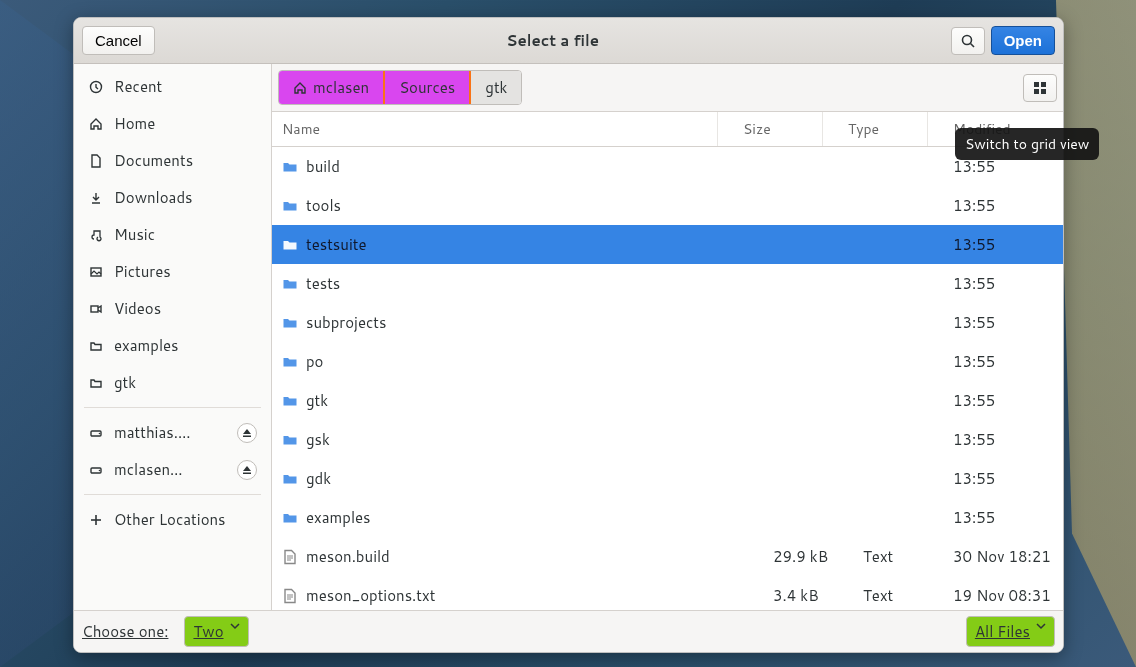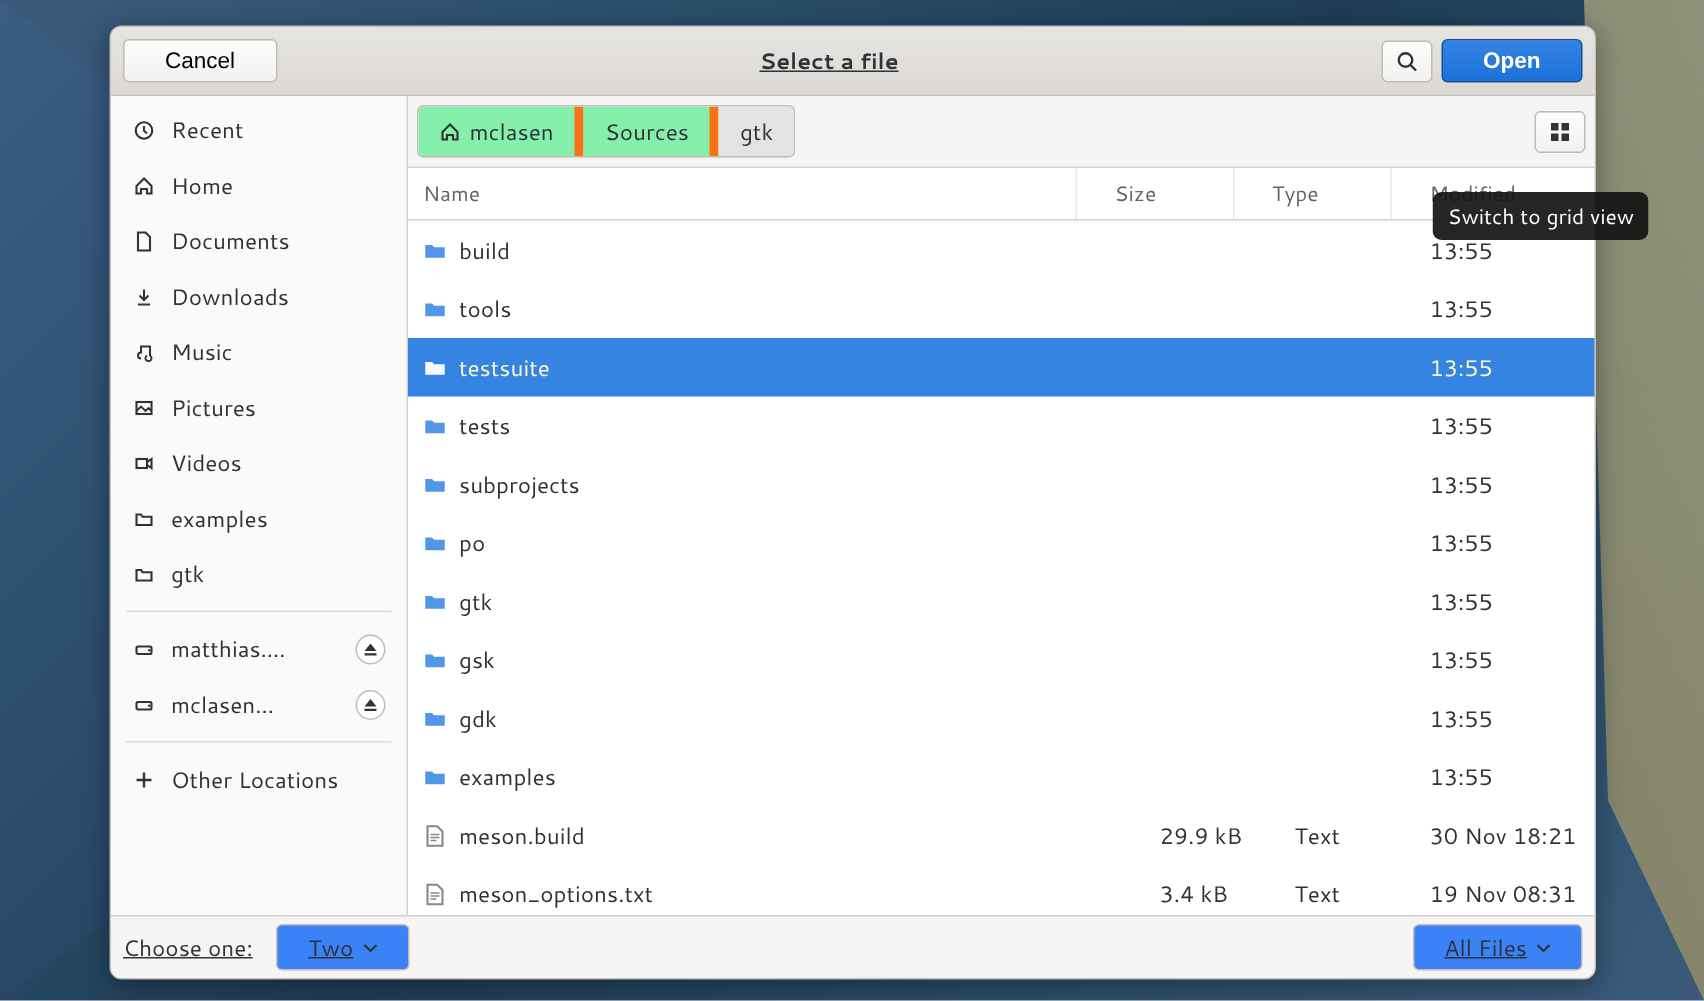--- a/index.html
+++ b/index.html
@@ -38,27 +38,26 @@
     border-bottom: 1px solid #c4c0bc;
     display: flex;
     align-items: center;
     padding: 0 8px;
   }
   .hdr-title {
     flex: 1;
     text-align: center;
     font-weight: bold;
     font-size: 15px;
-    text-decoration: underline;
   }
   .btn {
     background: linear-gradient(#fdfdfc, #f2f1ef);
     border: 1px solid #c0bdb9;
     border-radius: 4px;
-    padding: 5px 27px;
+    padding: 5px 12px;
     font-size: 15px;
     cursor: pointer;
     display: inline-flex;
     align-items: center;
     gap: 4px;
   }
   .btn.icon-btn { padding: 5px 8px; }
   .btn.suggested {
     background: linear-gradient(#3584e4, #1c71d8);
     border-color: #155099;
@@ -112,26 +111,26 @@
   }
   .pathbar {
     display: flex;
     border: 1px solid #c0bdb9;
     border-radius: 4px;
     overflow: hidden;
     background: #fff;
   }
   .path-seg {
     padding: 6px 14px;
-    border-right: 6px solid #f97316;
+    border-right: 2px solid #f97316;
     display: flex;
     align-items: center;
     gap: 6px;
     cursor: pointer;
-    background: #86efac;
+    background: #d946ef;
   }
   .path-seg:last-child { border-right: none; }
   .path-seg.active { background: #e4e3e1; }
   .spacer { flex: 1; }
   .view-toggle { margin-left: auto; }
   .columns-hdr {
     display: flex;
     background: #fff;
     border-bottom: 1px solid #d5d1cd;
     color: #666;
@@ -149,45 +148,45 @@
   .filelist {
     flex: 1;
     overflow-y: auto;
   }
   .row {
     display: flex;
     align-items: center;
     height: 39px;
     cursor: pointer;
   }
-  .row.selected { background: #3584e4; color: #fef9c3; }
+  .row.selected { background: #3584e4; color: #0f172a; }
   .row > div { padding: 0 10px; }
   .cell-name { flex: 1; display:flex; align-items:center; gap:8px; }
   .cell-size { width: 90px; }
   .cell-type { width: 90px; }
   .cell-mod  { width: 120px; }
   .folder-ico { width:16px; height:16px; }
   .file-ico { width:16px; height:16px; }
   .footer {
     height: 42px;
     border-top: 1px solid #d5d1cd;
     background: #f6f5f4;
     display: flex;
     align-items: center;
     padding: 0 8px;
     gap: 16px;
     text-decoration: underline;
   }
   .combo {
     border: 1px solid #c0bdb9;
     border-radius: 4px;
-    background: #3b82f6;
-    padding: 4px 20px;
+    background: #84cc16;
+    padding: 4px 8px;
     display: inline-flex;
-    align-items: center;
+    align-items: flex-start;
     gap: 6px;
     cursor: pointer;
   }
   .tooltip {
     position: absolute;
     background: rgba(20,20,20,0.92);
     color: #fff;
     border-radius: 6px;
     padding: 6px 10px;
     font-size: 14px;

